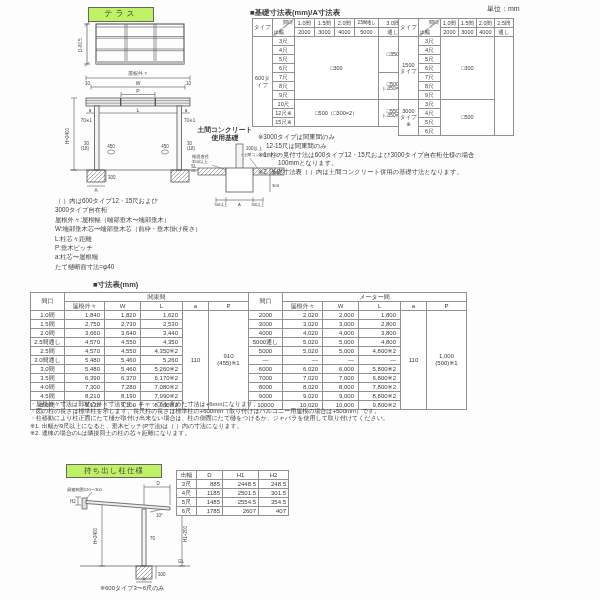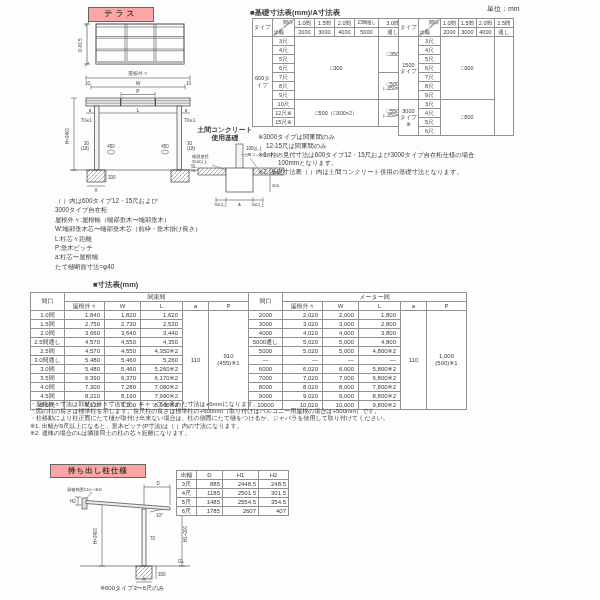--- a/index.html
+++ b/index.html
@@ -1,20 +1,20 @@
 <!DOCTYPE html>
 <html><head>
 <meta charset="utf-8">
 <style>
   html,body{margin:0;padding:0;background:#fff;}
   .page{position:relative;width:600px;height:600px;background:#fdfdfd;overflow:hidden;
         font-family:"Liberation Sans","DejaVu Sans",sans-serif;color:#3c3c3c;}
   .abs{position:absolute;}
   .btitle{font-size:7.5px;font-weight:bold;white-space:nowrap;}
-  .boxlabel{border:1px solid #666;background:#fca5a5;text-align:center;font-weight:bold;
+  .boxlabel{border:1px solid #666;background:#bef264;text-align:center;font-weight:normal;
             font-size:8px;letter-spacing:3px;line-height:12px;}
   table{border-collapse:collapse;background:#fff;table-layout:fixed;}
   td,th{border:1px solid #919191;text-align:center;padding:0 1px;font-weight:normal;
         line-height:1.1;height:8px;overflow:hidden;white-space:nowrap;}
   .tfound td,.tfound th{font-size:5.5px;}
   .tfound .fs45{font-size:4.6px;letter-spacing:-0.4px;}
   .tmain td,.tmain th{font-size:6px;}
   .tmain .num{text-align:right;padding-right:4px;}
   .tbot td,.tbot th{font-size:6px;}
   .tbot .num{text-align:right;padding-right:2px;}
@@ -503,21 +503,21 @@
   </div>
 
   <div class="abs" style="left:30px;top:401px;">
     <div class="fn">・屋根外々寸法は部材の外々寸法です。キャップを含めた寸法は+6mmになります。</div>
     <div class="fn">・図の柱の長さは標準柱を示します。長尺柱の長さは標準柱の+600mm（取り付けはバルコニー用屋根の場合は+500mm）です。</div>
     <div class="fn">・柱移動により柱正面にたて樋が取付け出来ない場合は、柱の側面にたて樋をつけるか、ジャバラを使用して取り付けてください。</div>
     <div class="fn">※1. 出幅が9尺以上になると、垂木ピッチ(P寸法)は（ ）内の寸法になります。</div>
     <div class="fn">※2. 連棟の場合のLは隣接同士の柱の芯々距離になります。</div>
   </div>
 
-  <div class="abs boxlabel" style="left:50px;top:464px;width:94px;height:12px;font-size:7.5px;letter-spacing:1px;line-height:11px;">
+  <div class="abs boxlabel" style="left:66px;top:464px;width:94px;height:12px;font-size:7.5px;letter-spacing:1px;line-height:11px;">
     <span>持ち出し柱仕様</span>
   </div>
 
   <svg class="abs" style="left:66px;top:478px;" width="128" height="106" viewBox="0 0 128 106">
     <defs>
       <pattern id="hp3" width="4" height="4" patternUnits="userSpaceOnUse">
         <path d="M0 4 L4 0" stroke="#777" stroke-width="0.6"></path>
       </pattern>
     </defs>
     <g stroke="#555" stroke-width="0.6" fill="none">

